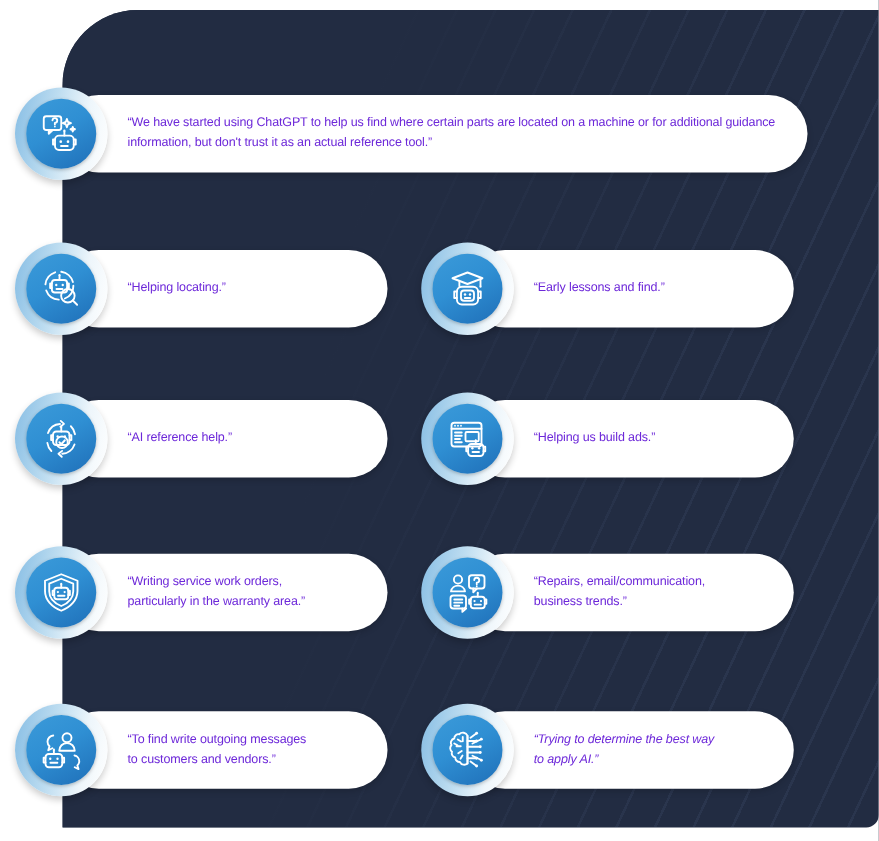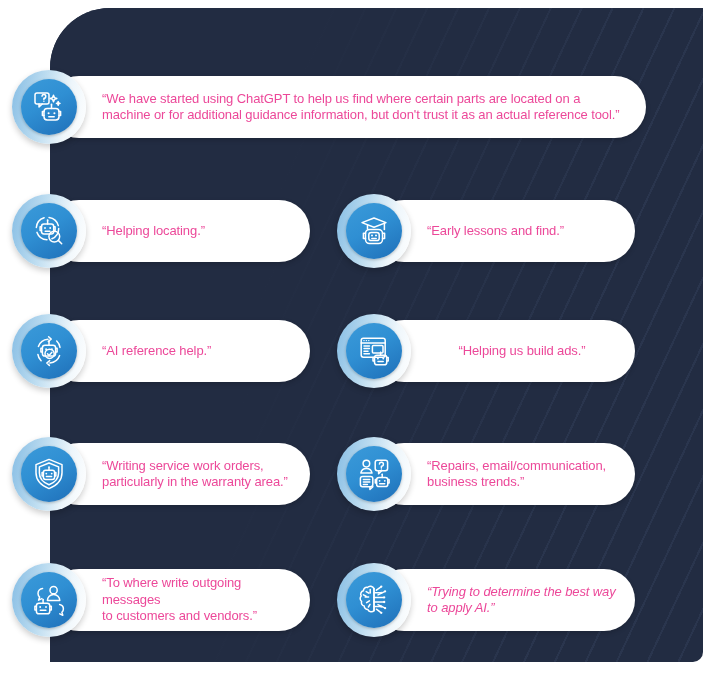--- a/index.html
+++ b/index.html
@@ -51,22 +51,22 @@
     position:absolute;
     left:36px;
     top:0;
     height:62px;
     background:#ffffff;
     border-radius:31px;
     box-shadow:0 2px 5px rgba(0,0,0,.18);
     display:flex; align-items:center;
   }
   .quote{
-    color:#ec4899;
-    font-size:13px;
+    color:#6d28d9;
+    font-size:10px;
     line-height:16.4px;
     padding-left:54px;
     padding-right:18px;
     letter-spacing:-0.1px;
     white-space:pre-line;
   }
 
   
   .badge{
     position:absolute;
@@ -197,21 +197,21 @@
             <path d="M10.4 14.2 l-1.5 0 l0 3.8 l1.5 0"></path>
             <path d="M23.6 14.2 l1.5 0 l0 3.8 l-1.5 0"></path>
             <circle cx="17.6" cy="19.8" r="4.6"></circle>
             <path d="M15.5 19.8 l1.5 1.6 l2.9 -3.2"></path>
           </svg>
         </div>
       </div>
     </div>
 
     <div class="card" style="left:337px;">
-      <div class="pill" style="width:262px;justify-content:center;">
+      <div class="pill" style="width:262px;">
         <div class="quote">“Helping us build ads.”</div>
       </div>
       <div class="badge">
         <div class="inner">
           <svg width="34" height="34" viewBox="0 0 34 34">
             <rect x="4.2" y="4.2" width="24" height="19" rx="2.2"></rect>
             <path d="M4.2 9 l24 0"></path>
             <circle class="fl" cx="7" cy="6.6" r=".72"></circle>
             <circle class="fl" cx="9.4" cy="6.6" r=".72"></circle>
             <circle class="fl" cx="11.8" cy="6.6" r=".72"></circle>
@@ -282,21 +282,21 @@
             <path d="M30.8 22.6 l1.3 0 l0 3.4 l-1.3 0"></path>
           </svg>
         </div>
       </div>
     </div>
   </div>
 
   <div class="row" style="top:569px;">
     <div class="card" style="left:12px;">
       <div class="pill" style="width:262px;">
-        <div class="quote">“To where write outgoing messages
+        <div class="quote">“To find write outgoing messages
 to customers and vendors.”</div>
       </div>
       <div class="badge">
         <div class="inner">
           <svg width="34" height="34" viewBox="0 0 34 34">
             <circle cx="21.6" cy="7.2" r="3.6"></circle>
             <path d="M15.4 17.6 a6.2 6.2 0 0 1 12.4 0 z"></path>
             <path d="M10.6 5.4 a5 5 0 0 0 -4.6 5 a5 5 0 0 0 1.6 3.6 l-1 3.2 l3.3 -1.6"></path>
             <path d="M27.6 21.4 a4.6 4.6 0 0 1 3.8 4.6 a4.6 4.6 0 0 1 -1.5 3.4 l.9 2.9 l-3 -1.5"></path>
             <rect x="4.4" y="20.2" width="13.4" height="10.6" rx="2.6"></rect>

